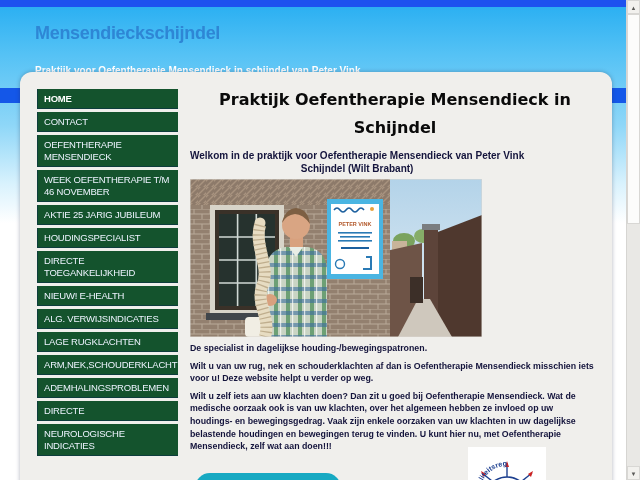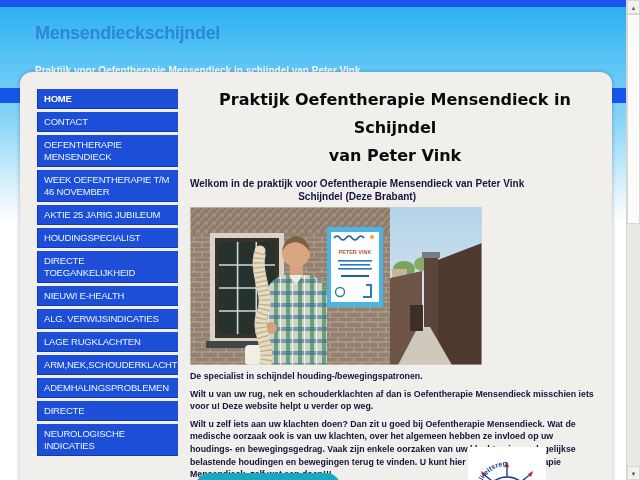--- a/index.html
+++ b/index.html
@@ -17,21 +17,21 @@
   .site-title{font-size:18px;font-weight:bold;color:#2e86d5;letter-spacing:-0.3px;line-height:22px;}
   .site-subtitle{font-size:10px;font-weight:bold;color:#ffffff;margin-top:21px;}
 
   
   .content-box{position:absolute;left:20px;top:72px;width:592px;height:420px;
                background:#f0efec;border-radius:12px 12px 0 0;
                box-shadow:0 0 4px rgba(30,40,70,.35);}
 
   
   .sidebar{position:absolute;left:17px;top:17px;width:141px;}
-  .nav-btn{background:#1d4ed8;color:#eef4ff;font-size:9.5px;letter-spacing:-0.2px;
+  .nav-btn{background:#14532d;color:#eef4ff;font-size:9.5px;letter-spacing:-0.2px;
            padding:4px 7px;margin-bottom:3px;line-height:12px;cursor:pointer;
            box-shadow:inset 1px -1px 0 rgba(0,20,90,.35);overflow:hidden;}
   .nav-btn.active{font-weight:bold;color:#ffffff;}
 
   
   .main{position:absolute;left:168px;top:6px;width:414px;color:#1a1a3e;}
   .page-heading{margin:8px 0 6px 0;text-align:center;color:#0a0a0a;
                 font-size:16px;line-height:28px;font-weight:bold;font-family:"DejaVu Sans","Liberation Sans",sans-serif;}
   .welcome{margin:7px 0 0 2px;font-size:10px;font-weight:bold;line-height:13px;width:fit-content;color:#14143c;}
   .welcome .l2{text-align:center;}
@@ -83,26 +83,25 @@
         <div class="nav-btn">LAGE RUGKLACHTEN</div>
         <div class="nav-btn">ARM,NEK,SCHOUDERKLACHTEN</div>
         <div class="nav-btn">ADEMHALINGSPROBLEMEN</div>
         <div class="nav-btn">DIRECTE</div>
         <div class="nav-btn">NEUROLOGISCHE INDICATIES</div>
       </nav>
 
     <main class="main">
       <h1 class="page-heading">
         <span>Praktijk Oefentherapie Mensendieck in Schijndel</span><br>
-        <span>van Peter Vink</span>
       </h1>
 
       <div class="welcome">
         <div class="l1">Welkom in de praktijk voor Oefentherapie Mensendieck van Peter Vink</div>
-        <div class="l2">Schijndel (Deze Brabant)</div>
+        <div class="l2">Schijndel (Wilt Brabant)</div>
       </div>
 
       <svg class="photo-wrap" viewBox="0 0 292 158">
         <defs>
           <linearGradient id="skyg" x1="0" y1="0" x2="0" y2="1">
             <stop offset="0" stop-color="#b3d3e9"></stop>
               <stop offset="1" stop-color="#e6eff5"></stop>
           </linearGradient>
           <pattern id="brick" width="16" height="10" patternUnits="userSpaceOnUse">
             <rect width="16" height="10" fill="#93806f"></rect>
@@ -172,21 +171,21 @@
           <rect x="55" y="138" width="26" height="20" rx="4" fill="#f1eee4"></rect>
           <circle cx="70" cy="44" r="5.5" fill="#e7dcc2"></circle>
           <path d="M70 46 C64 68 81 88 72 108 C66 126 81 138 75 158" stroke="#e7dcc2" stroke-width="12" fill="none"></path>
           <path d="M70 46 C64 68 81 88 72 108 C66 126 81 138 75 158" stroke="#bfae8e" stroke-width="12" fill="none" stroke-dasharray="1.3 3.4"></path>
         </g>
 
         <rect x="0" y="0" width="292" height="158" fill="none" stroke="#d8d5cf" stroke-width="1"></rect>
       </svg>
 
       <div class="paragraphs" id="paragraphs">
-          <p>De specialist in schijndel houding-/bewegingspatronen.</p>
+          <p>De specialist in dagelijkse houding-/bewegingspatronen.</p>
           <p>Wilt u van uw rug, nek en schouderklachten af dan is Oefentherapie Mensendieck misschien iets voor u! Deze website helpt u verder op weg.</p>
           <p>Wilt u zelf iets aan uw klachten doen? Dan zit u goed bij Oefentherapie Mensendieck. Wat de medische oorzaak ook is van uw klachten, over het algemeen hebben ze invloed op uw houdings- en bewegingsgedrag. Vaak zijn enkele oorzaken van uw klachten in uw dagelijkse belastende houdingen en bewegingen terug te vinden. U kunt hier nu, met Oefentherapie Mensendieck, zelf wat aan doen!!!</p>
         </div>
     </main>
 
     <button class="teal-btn"></button>
 
     <svg class="quality-logo" viewBox="0 0 78 72">
       <defs>
         <path id="arcpath" d="M 14 56 A 27 27 0 1 1 64 56"></path>

